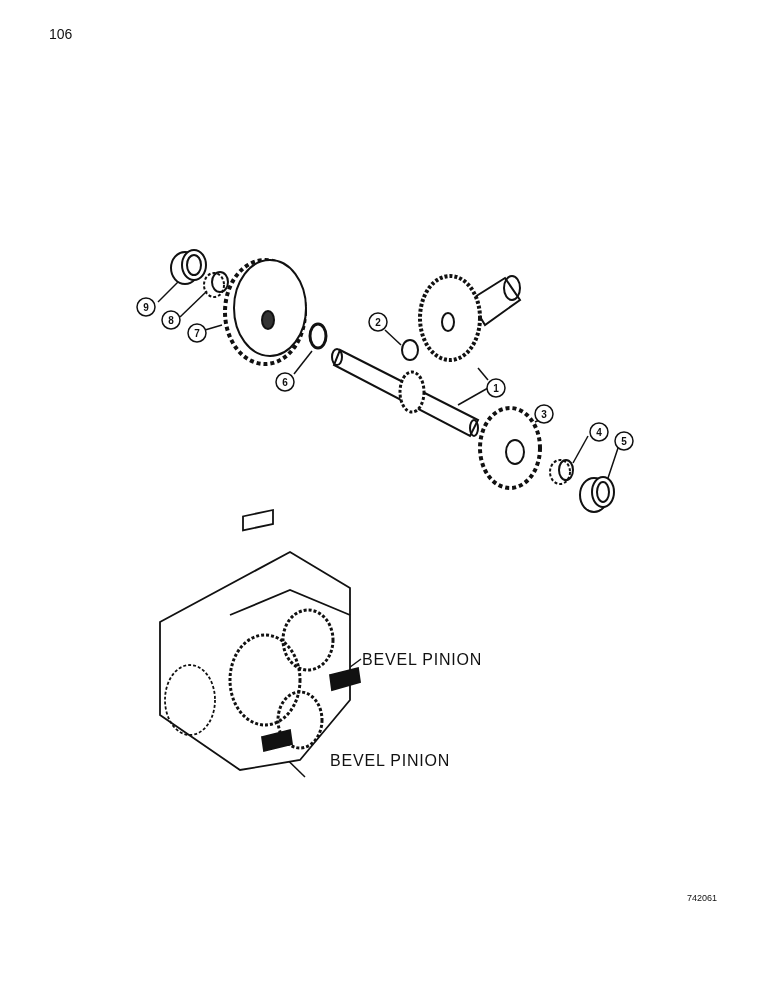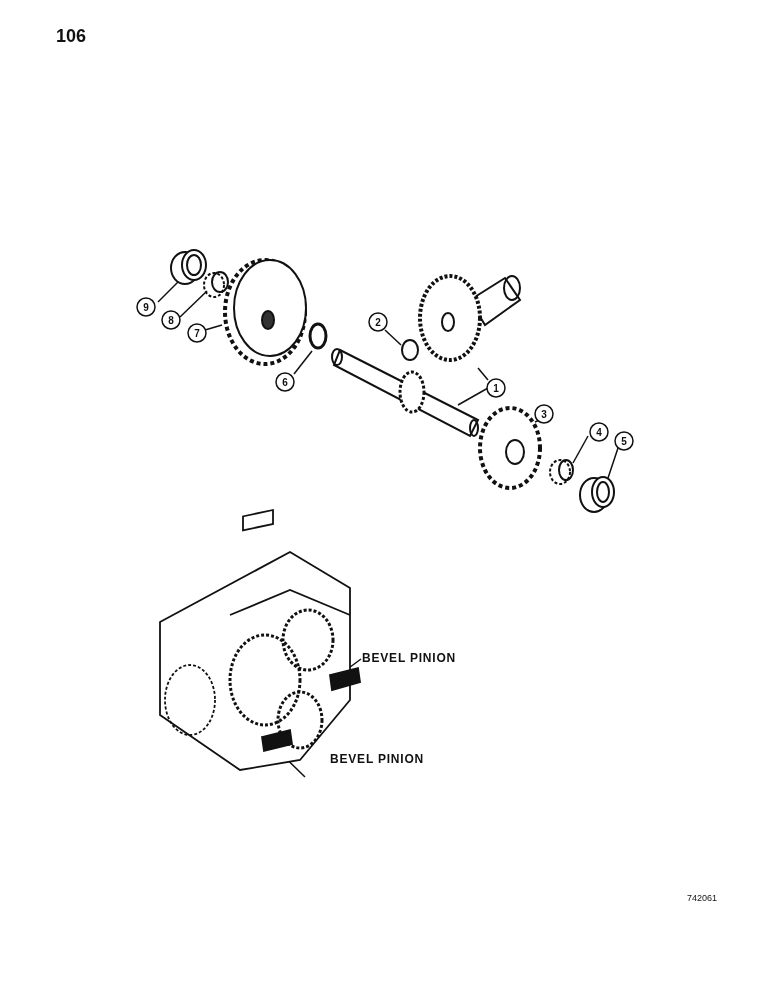--- a/index.html
+++ b/index.html
@@ -1,21 +1,21 @@
 <!DOCTYPE html>
 <html><head>
 <meta charset="utf-8">
 <style>
   html, body { margin: 0; padding: 0; background: #ffffff; }
   body { width: 780px; height: 1000px; position: relative; overflow: hidden;
          font-family: "Liberation Sans", sans-serif; color: #111; }
-  .page-number { position: absolute; left: 56px; top: 26px; font-weight: bold;
-                 font-size: 18px; letter-spacing: 0px; }
+  .page-number { position: absolute; left: 49px; top: 26px; font-weight: normal;
+                 font-size: 14px; letter-spacing: 0px; }
   .drawing-id { position: absolute; left: 687px; top: 893px; font-size: 9px; font-weight: normal; }
-  .callout-text { position: absolute; font-size: 12px; font-weight: bold; letter-spacing: 0.8px; }
+  .callout-text { position: absolute; font-size: 16px; font-weight: normal; letter-spacing: 0.8px; }
   svg.art { position: absolute; left: 0; top: 0; }
   .callout-num { font-family: "Liberation Sans", sans-serif; font-size: 10px; font-weight: bold; }
 </style>
 </head>
 <body>
 
 <div class="page-number">106</div>
 
 <svg class="art" width="780" height="1000" viewBox="0 0 780 1000">
   <g stroke="#111" fill="none" stroke-width="2">

